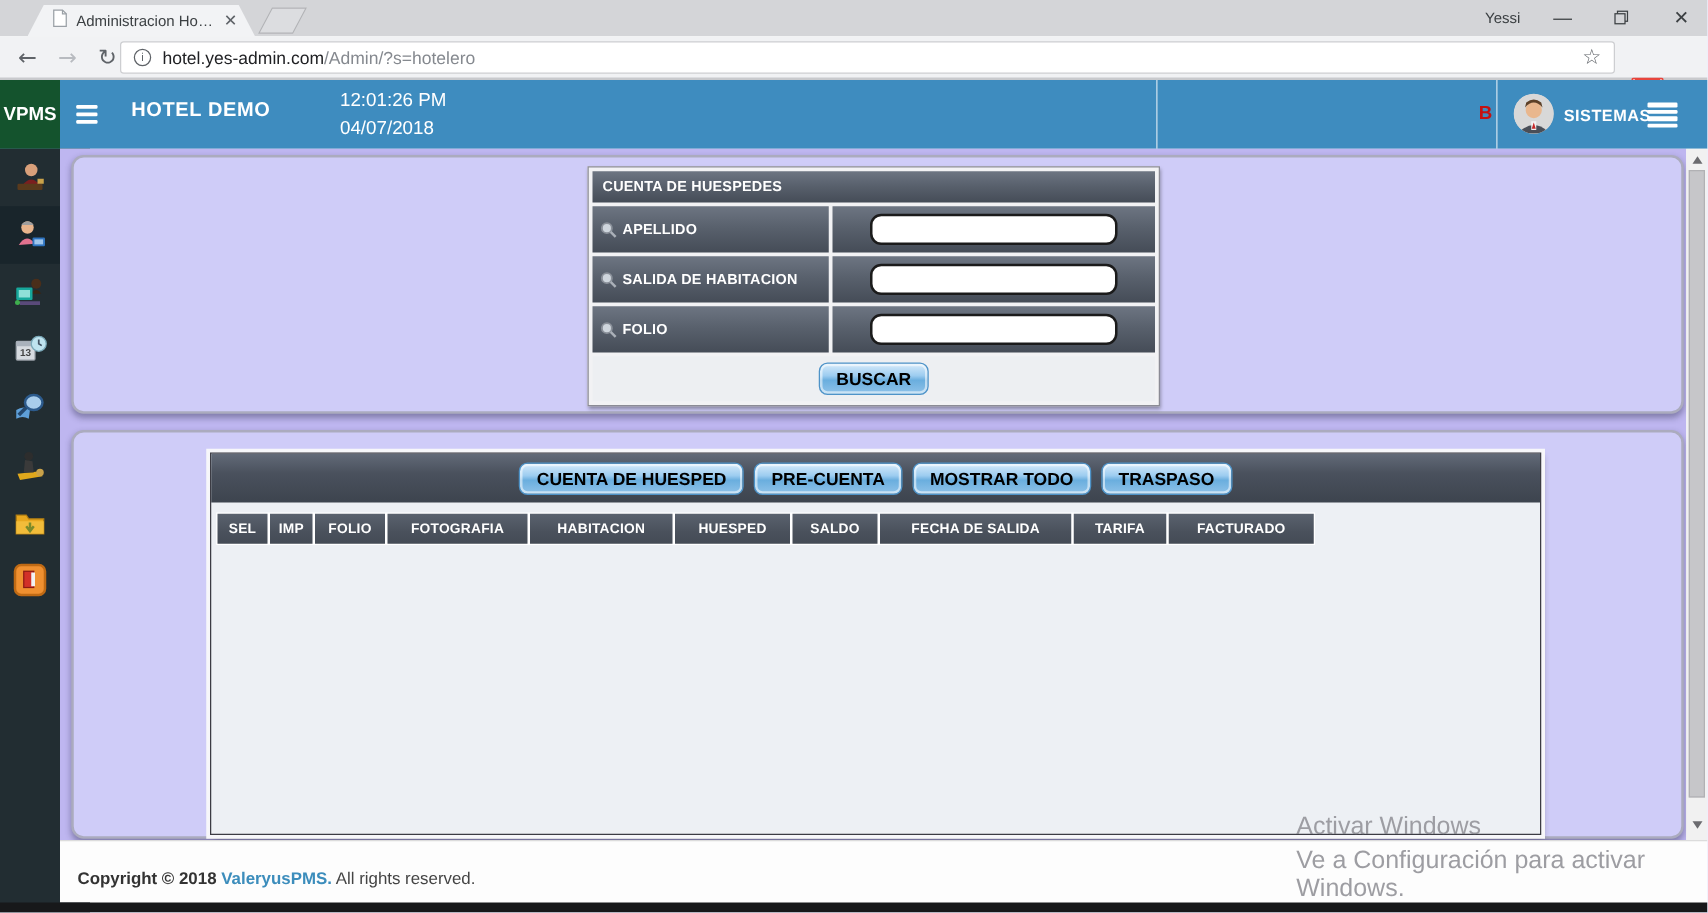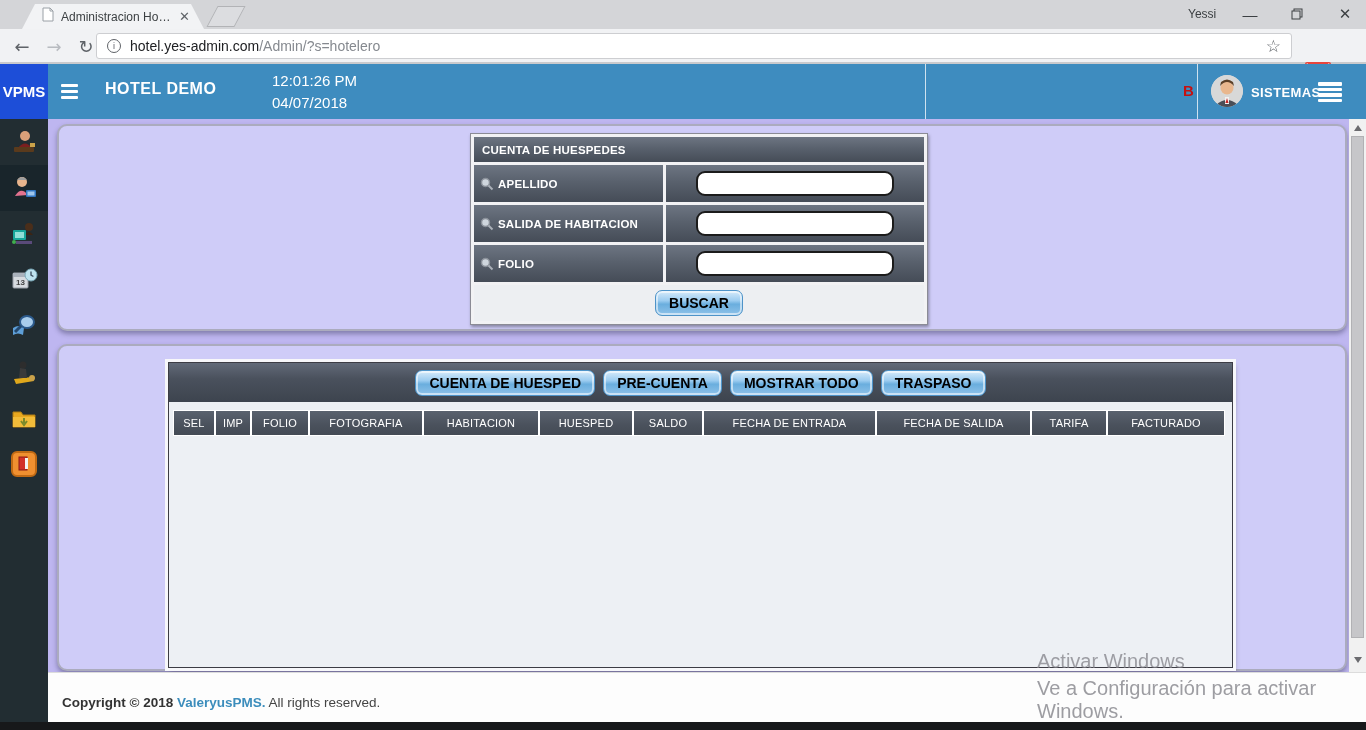--- a/index.html
+++ b/index.html
@@ -35,21 +35,21 @@
   .url .path { color:#85898f; }
   .star { margin-left:auto; font-family:"DejaVu Sans", sans-serif; font-size:17px; color:#5f6368; }
   .mail-ext { position:absolute; left:1300px; top:33px; width:36px; text-align:center; }
   .mail-badge { display:inline-block; margin-top:-5px; background:#f1453d; color:#fff; font-size:10.5px;
                 font-weight:bold; padding:1px 3px; border-radius:2px; line-height:12px; }
   .menu-dots { position:absolute; left:1345px; top:36px; display:flex; flex-direction:column; gap:3px; }
   .menu-dots i { width:4px; height:4px; border-radius:50%; background:#5f6368; }
 
   
   .app-header { position:absolute; left:0; top:64px; width:1366px; height:55px; background:#3e8cbf; }
-  .brand { position:absolute; left:0; top:0; width:48px; height:55px; background:#1d4ed8; color:#fff;
+  .brand { position:absolute; left:0; top:0; width:48px; height:55px; background:#14532d; color:#fff;
            font-size:15px; font-weight:bold; display:flex; align-items:center; justify-content:center; }
   .burger { position:absolute; left:61px; top:20px; display:flex; flex-direction:column; gap:3px; }
   .burger i { width:17px; height:3px; background:#fff; border-radius:1px; }
   .app-title { position:absolute; left:105px; top:16px; color:#fff; font-size:16px; font-weight:bold;
                letter-spacing:.5px; }
   .clock { position:absolute; left:272px; top:6px; color:#fff; font-size:15px; line-height:22px; }
   .hsep { position:absolute; top:0; width:1px; height:55px; background:rgba(255,255,255,.75); }
   .notif-b { position:absolute; left:1183px; top:18px; color:#c51111; font-size:15px; font-weight:bold; }
   .avatar { position:absolute; left:1211px; top:11px; width:32px; height:32px; border-radius:50%;
             overflow:hidden; background:#d8d8d8; }
@@ -90,21 +90,21 @@
             color:#000; font-family:"Liberation Sans", sans-serif; font-weight:bold; font-size:14px;
             padding:4px 13px; cursor:pointer; }
 
   
   .widget { position:absolute; left:109px; top:16px; width:1065px; height:306px; background:#edf0f4;
             border:1px solid #3c3c44; box-shadow:0 0 0 3px #f7f7fa, 2px 3px 5px rgba(0,0,0,.3); }
   .btnbar { height:39px; background:linear-gradient(180deg,#626a78 0%,#4a515d 40%,#3d444e 100%);
             display:flex; align-items:center; justify-content:center; gap:8px; }
   .thead { display:inline-flex; margin:8px 0 0 4px; background:#fff; padding:1px; gap:2px; }
   .th { height:24px; background:linear-gradient(180deg,#5a626e 0%,#4a515c 60%,#444b55 100%);
-        color:#fff; font-size:11px; font-weight:normal; display:flex; align-items:center;
+        color:#fff; font-size:11px; font-weight:bold; display:flex; align-items:center;
         justify-content:center; letter-spacing:.2px; }
 
   
   .scrollbar { position:absolute; left:1349px; top:119px; width:17px; height:553px; background:#f1f1f1; }
   .sb-up, .sb-down { position:absolute; left:4.5px; width:0; height:0;
                      border-left:4px solid transparent; border-right:4px solid transparent; }
   .sb-up { top:6px; border-bottom:6px solid #6b6b6f; }
   .sb-down { bottom:9px; border-top:6px solid #6b6b6f; }
   .sb-thumb { position:absolute; left:2px; top:17px; width:13px; height:502px; background:#c6c6c9;
               border:1px solid #b1b1b4; }
@@ -334,21 +334,20 @@
           <button class="glossy">TRASPASO</button>
         </div>
         <div class="thead">
           <div class="th" style="width:40px;">SEL</div>
           <div class="th" style="width:34px;">IMP</div>
           <div class="th" style="width:56px;">FOLIO</div>
           <div class="th" style="width:112px;">FOTOGRAFIA</div>
           <div class="th" style="width:114px;">HABITACION</div>
           <div class="th" style="width:92px;">HUESPED</div>
           <div class="th" style="width:68px;">SALDO</div>
-          <div class="th" style="width:171px;">FECHA DE ENTRADA</div>
           <div class="th" style="width:153px;">FECHA DE SALIDA</div>
           <div class="th" style="width:74px;">TARIFA</div>
           <div class="th" style="width:116px;">FACTURADO</div>
         </div>
         <div></div>
       </div>
     </div>
   </div>
 
   <div class="scrollbar">

